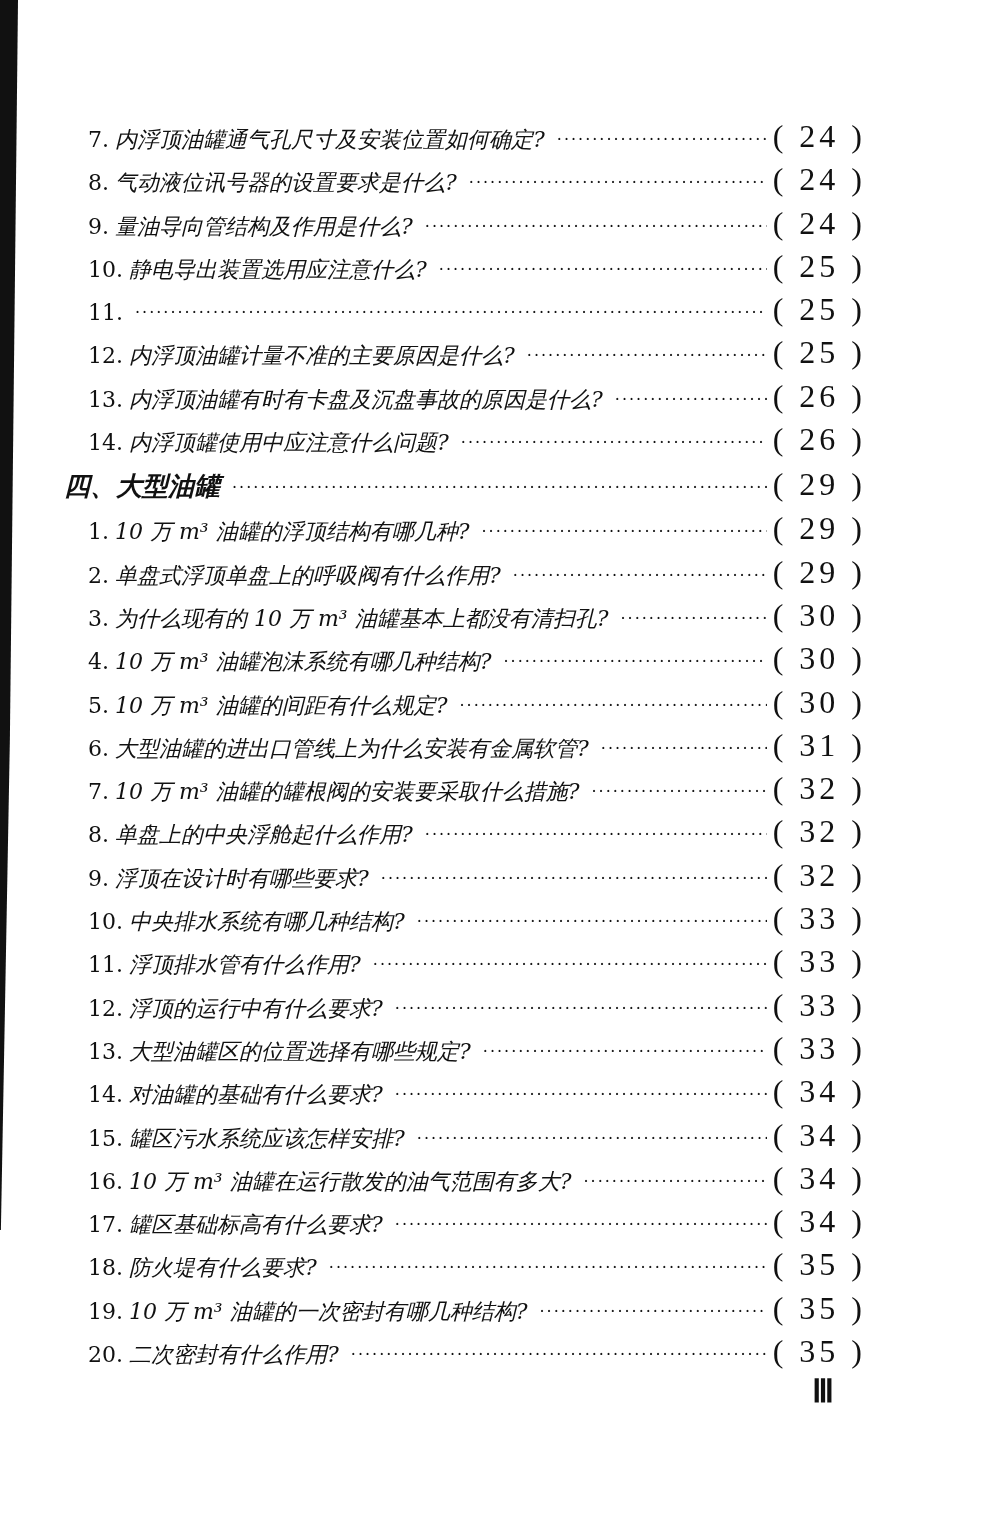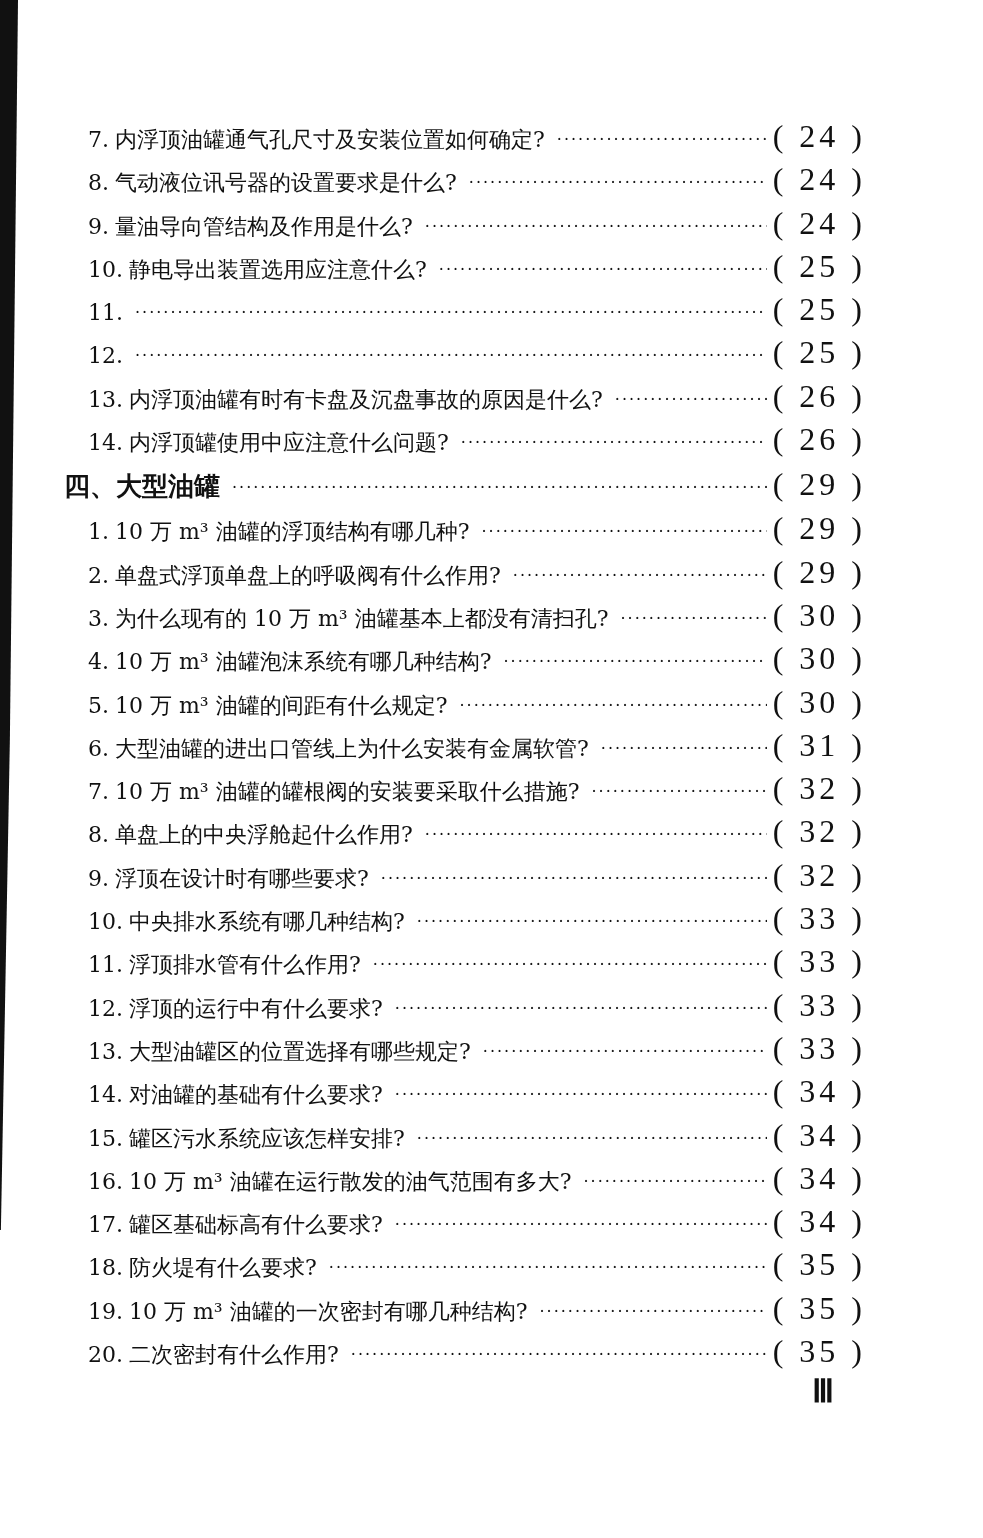--- a/index.html
+++ b/index.html
@@ -46,20 +46,21 @@
       font-size: 26px;
       height: 46px;
       line-height: 46px;
     }
     .toc-num {
       flex: 0 0 auto;
     }
     .toc-title {
       flex: 0 0 auto;
       padding-left: 6px;
+      font-style: italic;
     }
     .toc-row.section .toc-title {
       padding-left: 0;
     }
     .toc-dots {
       flex: 1 1 auto;
       overflow: hidden;
       margin: 0 6px 0 12px;
       letter-spacing: 2px;
       font-size: 16px;
@@ -117,20 +118,21 @@
     <span class="toc-dots"></span>
     <span class="toc-page">( 25 )</span>
   </div>
   <div class="toc-row">
     <span class="toc-num">11.</span>
     <span class="toc-dots"></span>
     <span class="toc-page">( 25 )</span>
   </div>
   <div class="toc-row">
     <span class="toc-num">12.</span>
+    <span class="toc-title">内浮顶油罐计量不准的主要原因是什么?</span>
     <span class="toc-dots"></span>
     <span class="toc-page">( 25 )</span>
   </div>
   <div class="toc-row">
     <span class="toc-num">13.</span>
     <span class="toc-title">内浮顶油罐有时有卡盘及沉盘事故的原因是什么?</span>
     <span class="toc-dots"></span>
     <span class="toc-page">( 26 )</span>
   </div>
   <div class="toc-row">

